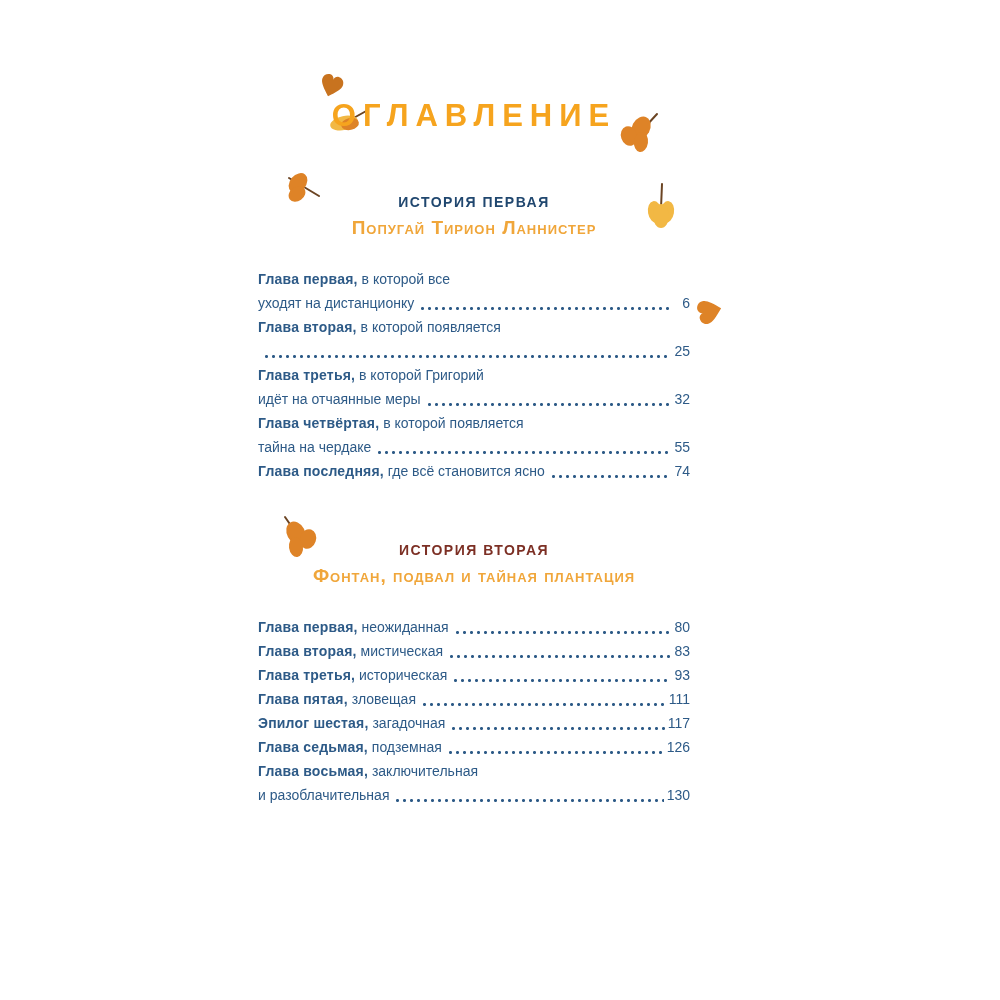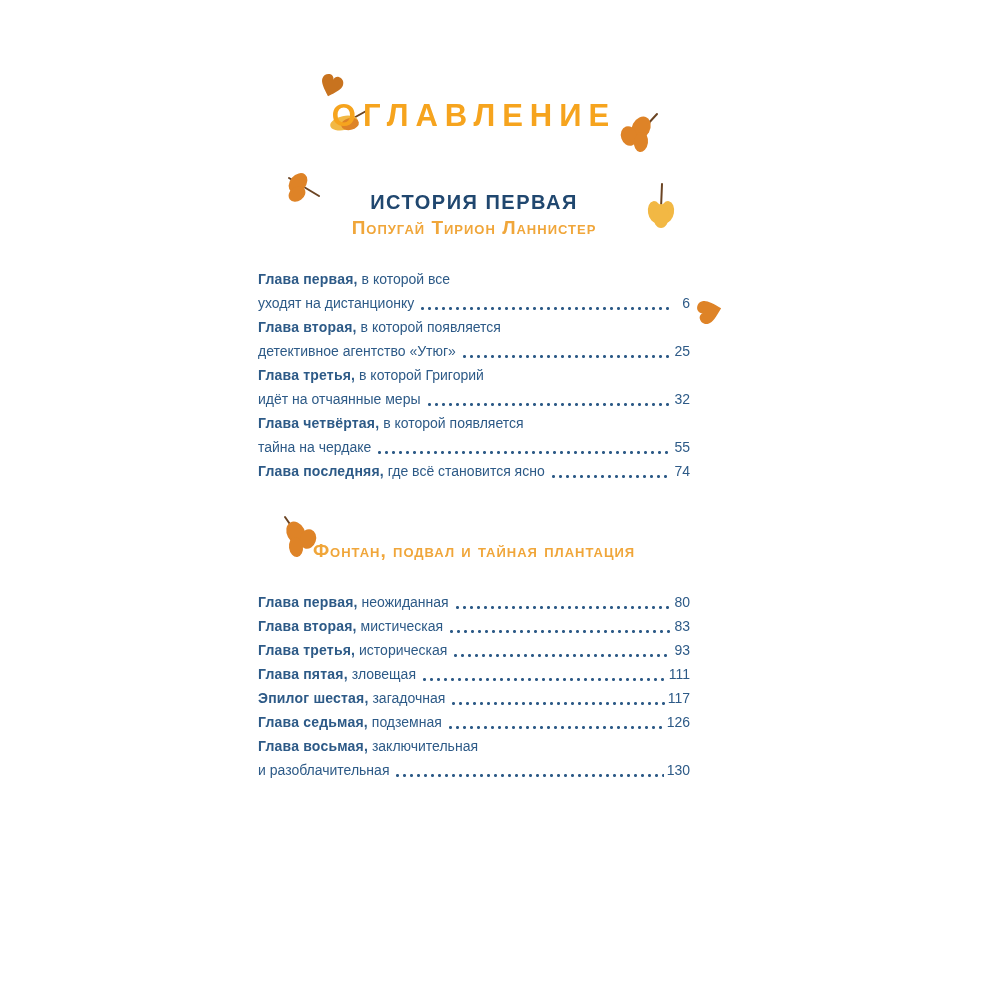--- a/index.html
+++ b/index.html
@@ -32,21 +32,21 @@
     letter-spacing:7px;
     color:var(--title-orange);
   }
 
   .section{position:absolute;left:258px;width:432px;}
   .section-1{top:190px;}
   .section-2{top:538px;}
 
   .section-heading{
     text-align:center;
-    font-size:20px;
+    font-size:14px;
     font-weight:700;
     letter-spacing:1.5px;
     line-height:25px;
   }
   .section-1 .section-heading{color:var(--navy);}
   .section-2 .section-heading{color:var(--maroon);}
 
   .section-subtitle{
     text-align:center;
     font-size:19px;
@@ -138,21 +138,20 @@
         </div>
         <div class="toc-line">
           <span>уходят на дистанционку</span>
           <span class="leader"></span>
           <span class="num">6</span>
         </div>
         <div class="toc-line">
           <span><b>Глава вторая,</b> в которой появляется</span>
         </div>
         <div class="toc-line">
-          <span>детективное агентство «Утюг»</span>
           <span class="leader"></span>
           <span class="num">25</span>
         </div>
         <div class="toc-line">
           <span><b>Глава третья,</b> в которой Григорий</span>
         </div>
         <div class="toc-line">
           <span>идёт на отчаянные меры</span>
           <span class="leader"></span>
           <span class="num">32</span>
@@ -167,20 +166,21 @@
         </div>
         <div class="toc-line">
           <span><b>Глава последняя,</b> где всё становится ясно</span>
           <span class="leader"></span>
           <span class="num">74</span>
         </div>
       </div>
   </div>
 
   <div class="section section-2">
+    <div class="section-heading">ИСТОРИЯ ВТОРАЯ</div>
     <div class="section-subtitle">Фонтан, подвал и тайная плантация</div>
     <div class="toc-list">
         <div class="toc-line">
           <span><b>Глава первая,</b> неожиданная</span>
           <span class="leader"></span>
           <span class="num">80</span>
         </div>
         <div class="toc-line">
           <span><b>Глава вторая,</b> мистическая</span>
           <span class="leader"></span>

